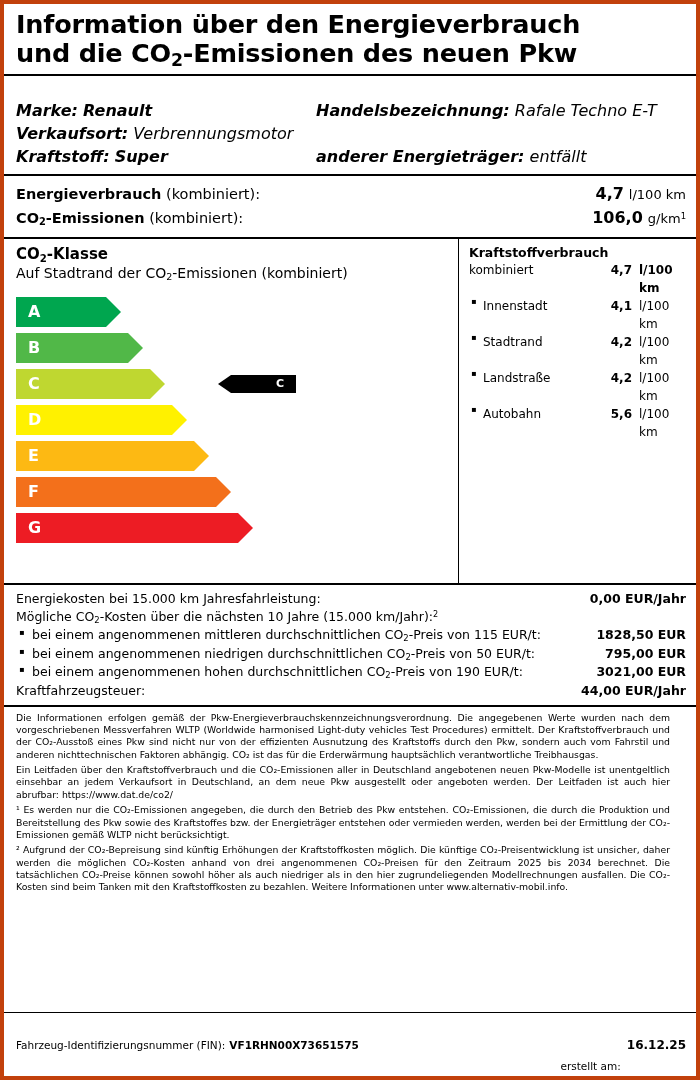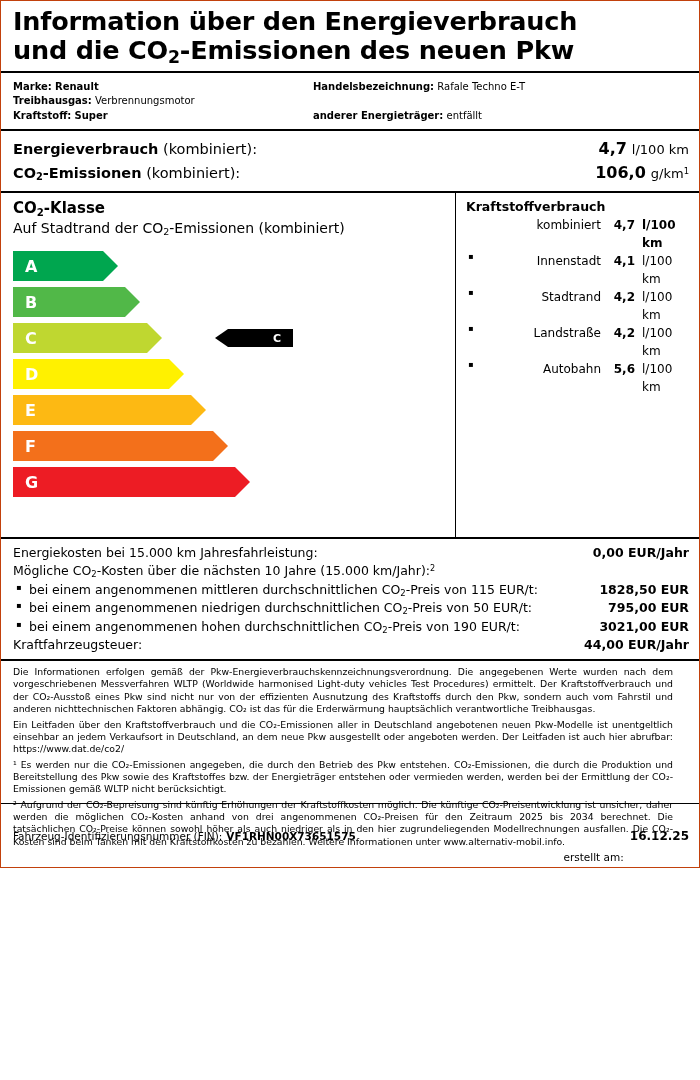--- a/index.html
+++ b/index.html
@@ -5,42 +5,43 @@
   * { box-sizing: border-box; }
   html, body { margin:0; padding:0; }
   body {
     width:700px; height:1080px;
     background:#ffffff;
     font-family:"DejaVu Sans", sans-serif;
     color:#000;
     font-size:11px;
   }
   .sheet {
-    width:700px; height:868px;
-    border:1px solid #c2410c;
+    width:700px; height:1080px;
+    border:4px solid #c2410c;
     padding:0;
     position:relative;
     overflow:hidden;
   }
   .title {
     font-size:25.5px;
     font-weight:bold;
     line-height:1.12;
     padding:6px 10px 4px 12px;
     letter-spacing:-0.2px;
   }
   sub { font-size:0.68em; vertical-align:-0.25em; }
   sup { font-size:0.65em; vertical-align:0.5em; }
   .hr { border-top:2px solid #000; }
 
   
   .veh {
-    padding:7px 10px 6px 12px;
-    font-size:10px;
+    padding:24px 10px 6px 12px;
+    font-size:16px;
     line-height:1.42;
+    font-style:italic;
   }
   .veh .row { display:flex; }
   .veh .col-l { width:300px; }
   .veh .col-r { flex:1; }
   .lbl { font-weight:bold; }
   .val { font-weight:normal; }
 
   
   .cons {
     padding:6px 10px 6px 12px;
@@ -98,21 +99,21 @@
     left:-13px; top:0;
     width:0;height:0;
     border-top:9px solid transparent;
     border-bottom:9px solid transparent;
     border-right:13px solid #000;
   }
 
   .extracol h3 { font-size:12.5px; font-weight:bold; margin:0 0 10px 0; }
   .extracol .kv-head { font-size:12.5px; font-weight:bold; line-height:1.25; margin-bottom:1px;}
   .krow { display:flex; align-items:baseline; font-size:12px; line-height:1.5; }
-  .krow .k { flex:1;text-align:right; }
+  .krow .k { flex:1; }
   .krow .v { font-weight:bold; width:34px; text-align:right; }
   .krow .u { width:58px; text-align:left; padding-left:7px; font-weight:bold; }
   .krow.sub .k { padding-left:14px; position:relative; font-weight:normal;}
   .krow.sub .k::before { content:"▪"; position:absolute; left:2px; font-size:8px; top:-1px;}
   .krow.sub .v, .krow.sub .u { font-weight:bold; }
   .krow.sub .u { font-weight:normal; }
 
   
   .costs { padding:5px 10px 5px 12px; font-size:12.5px; line-height:1.45; }
   .costs .l { display:flex; align-items:baseline; }
@@ -150,21 +151,21 @@
     <div><span>und die CO</span><sub>2</sub><span>-Emissionen des neuen Pkw</span></div>
   </div>
   <div class="hr"></div>
 
   <div class="veh">
     <div class="row">
       <div class="col-l"><span class="lbl">Marke:</span> <span class="lbl">Renault</span></div>
       <div class="col-r"><span class="lbl">Handelsbezeichnung:</span> <span class="val">Rafale Techno E-T</span></div>
     </div>
     <div class="row">
-      <div class="col-r"><span class="lbl">Treibhausgas:</span> <span class="val">Verbrennungsmotor</span></div>
+      <div class="col-r"><span class="lbl">Verkaufsort:</span> <span class="val">Verbrennungsmotor</span></div>
     </div>
     <div class="row">
       <div class="col-l"><span class="lbl">Kraftstoff:</span> <span class="lbl">Super</span></div>
       <div class="col-r"><span class="lbl">anderer Energieträger:</span> <span class="val">entfällt</span></div>
     </div>
   </div>
   <div class="hr"></div>
 
   <div class="cons">
     <div class="line">

